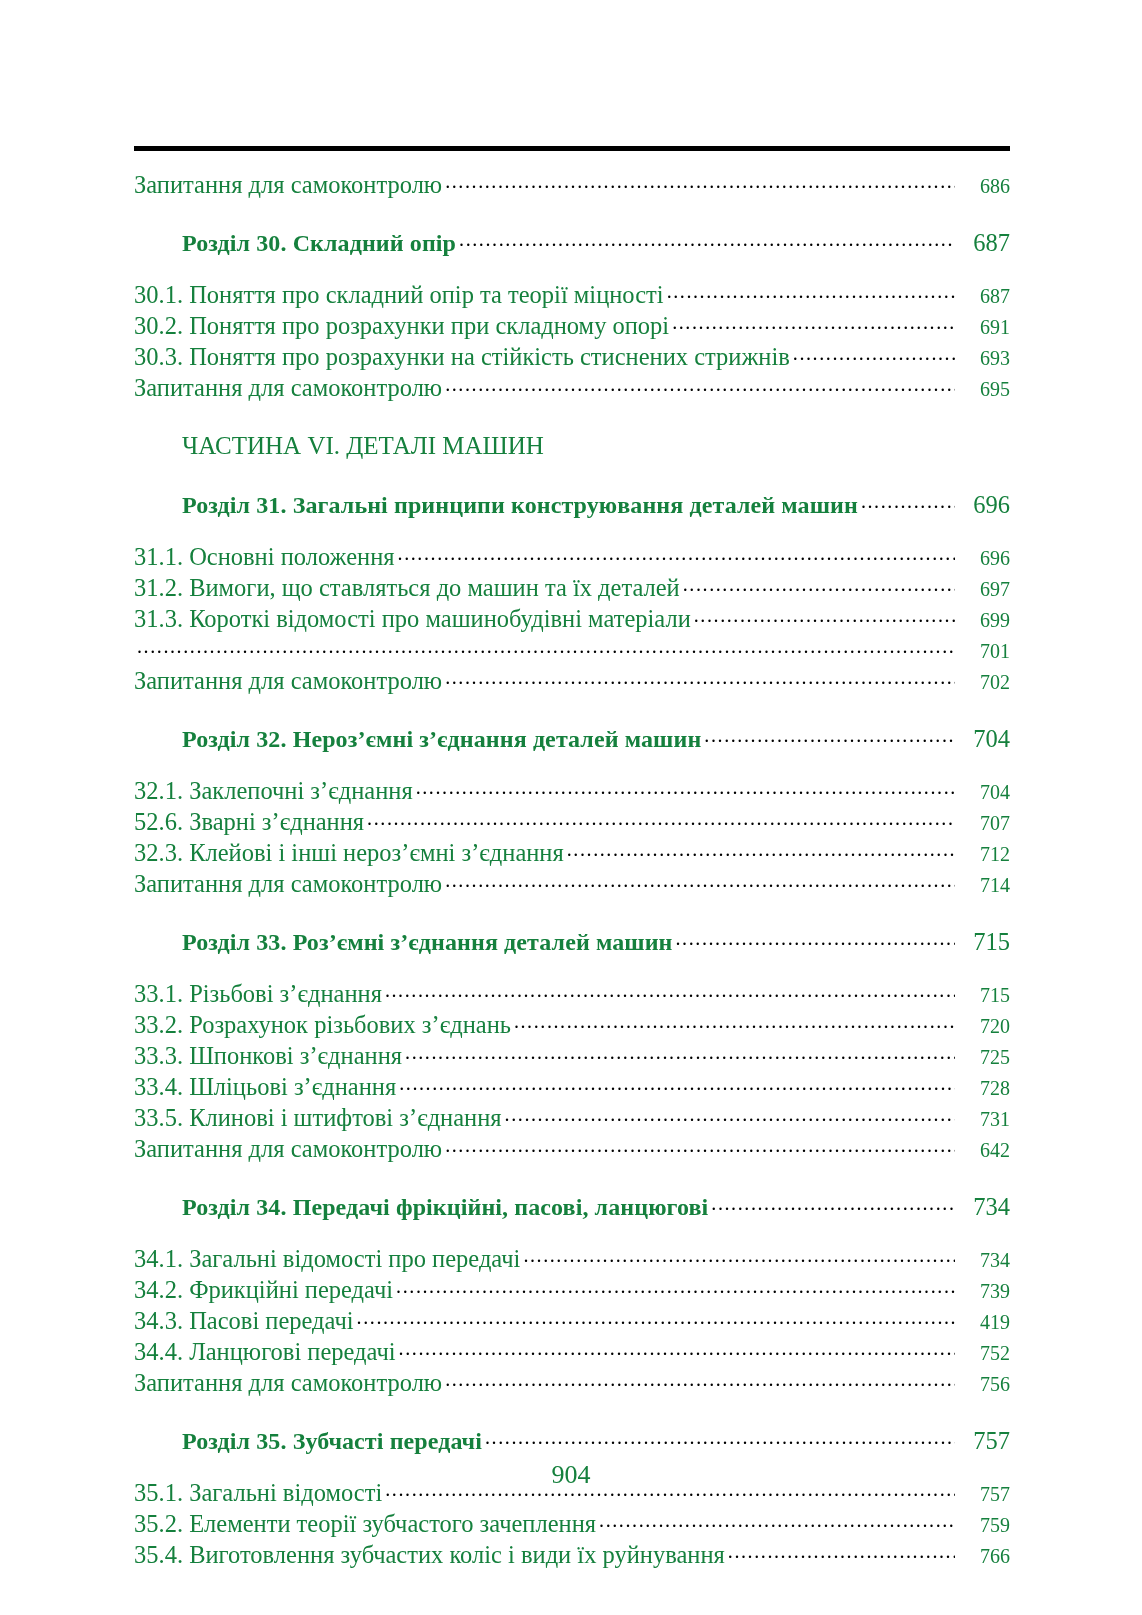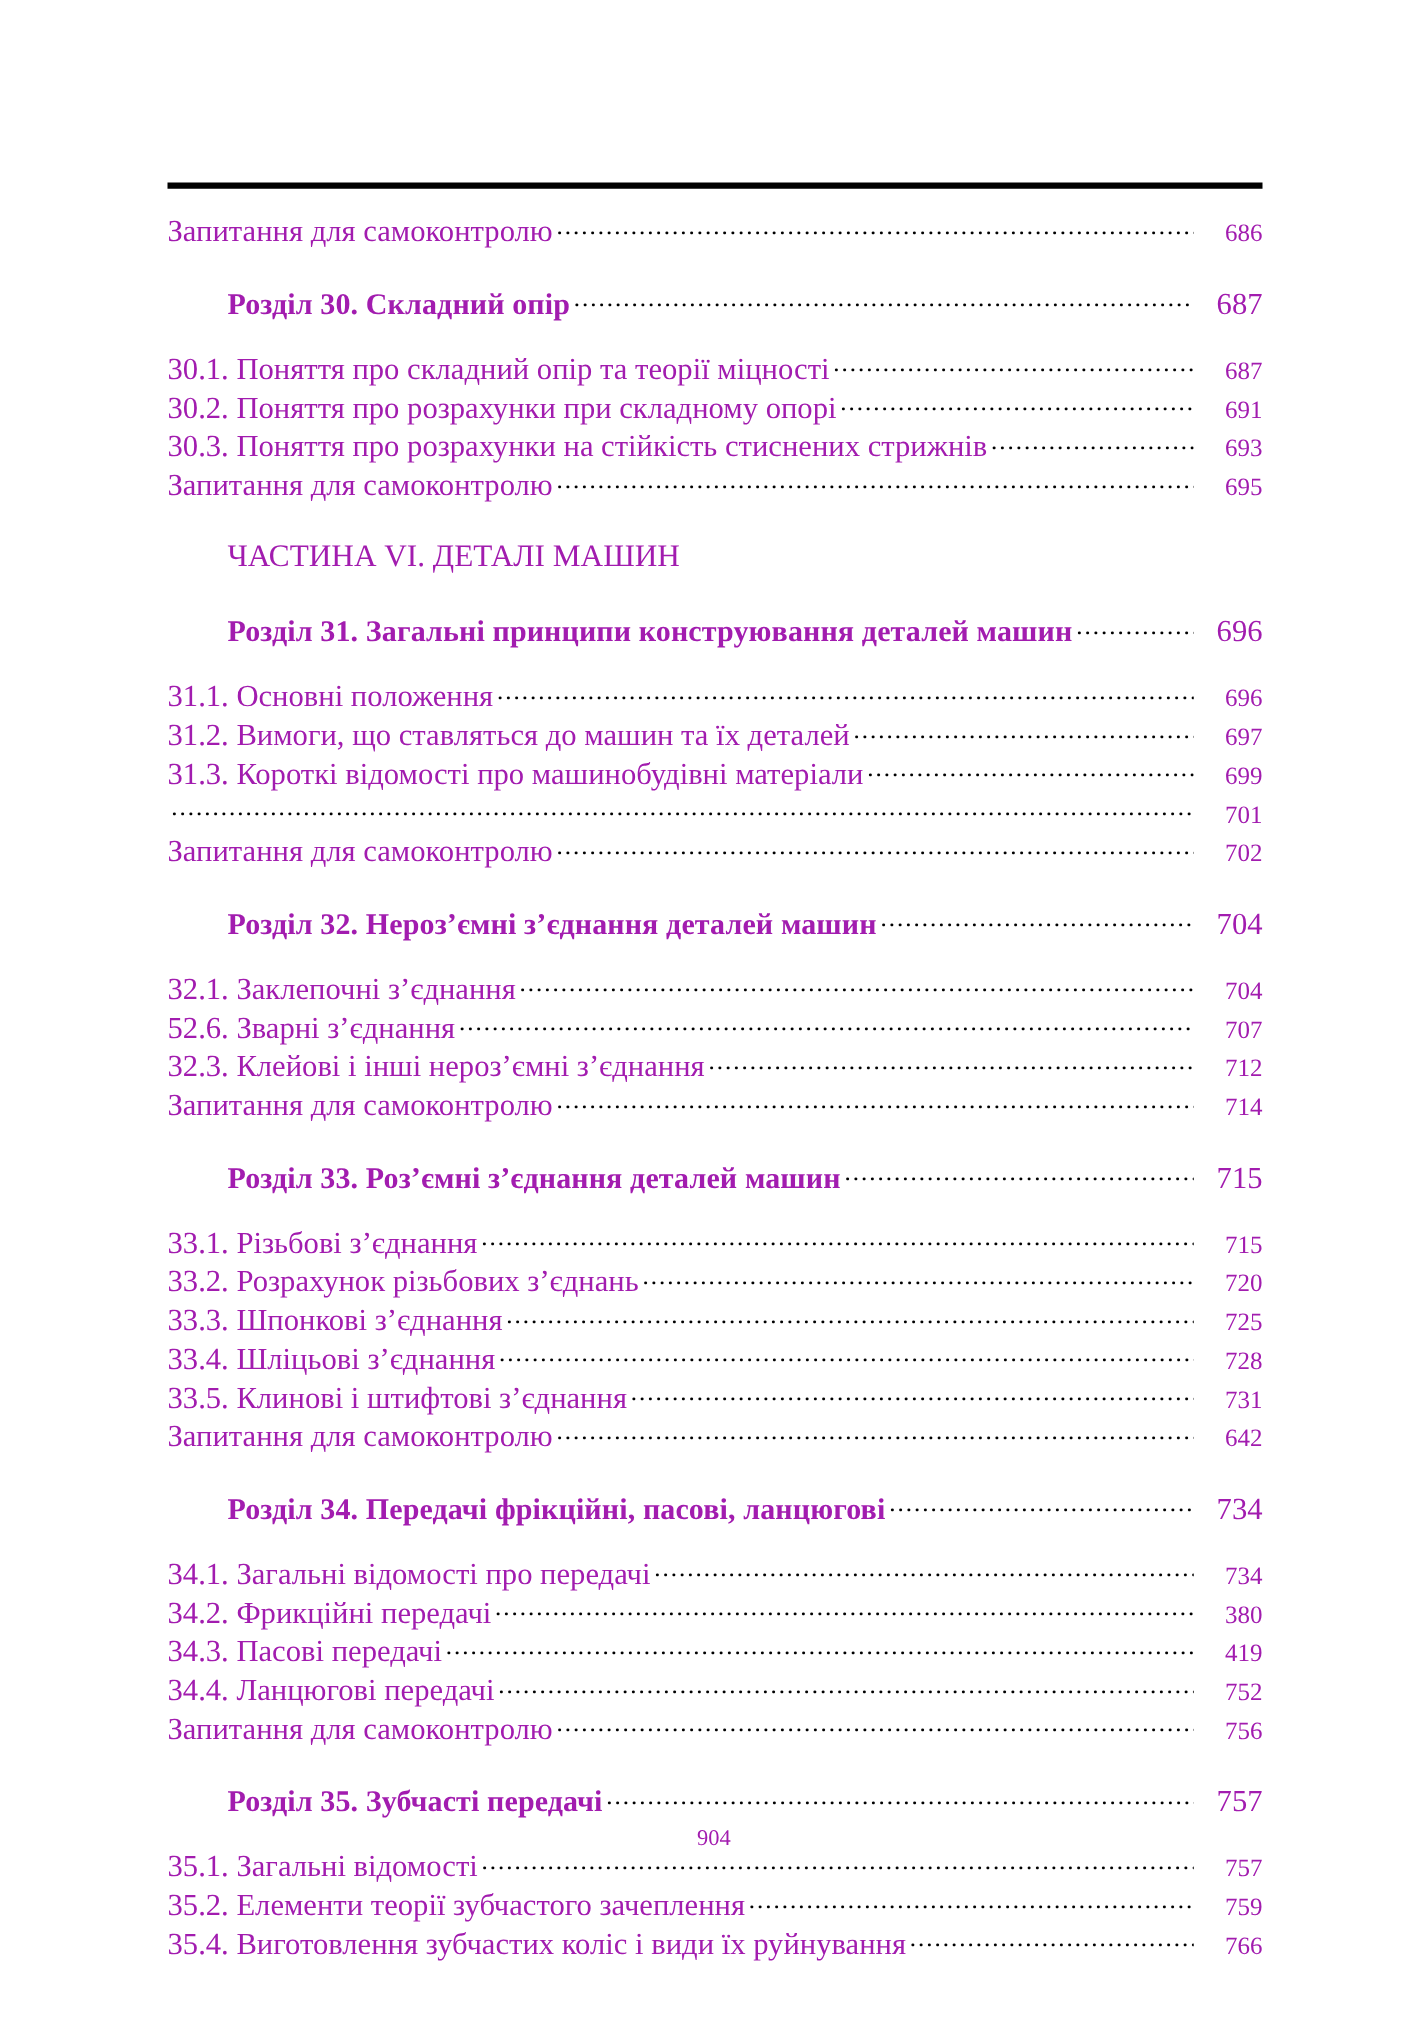--- a/index.html
+++ b/index.html
@@ -10,21 +10,21 @@
   }
 
   .page {
     position: relative;
     width: 1142px;
     height: 1615px;
     margin: 0 auto;
     background: #ffffff;
     overflow: hidden;
     font-family: "Liberation Serif", "DejaVu Serif", serif;
-    color: #a21caf;
+    color: #15803d;
   }
 
   
   .header-rule {
     position: absolute;
     left: 134px;
     top: 146px;
     width: 876px;
     height: 5px;
     background: #000000;
@@ -122,21 +122,21 @@
     white-space: nowrap;
   }
 
   
   .folio {
     position: absolute;
     left: 0;
     right: 0;
     top: 1460px;
     text-align: center;
-    font-size: 18px;
+    font-size: 26px;
     font-family: "Liberation Serif", "DejaVu Serif", serif;
   }
 </style>
 </head>
 <body>
 
 <div class="page">
 
   <div class="header-rule"></div>
 
@@ -267,21 +267,21 @@
         <span class="toc-page">734</span>
       </div>
       <div class="toc-line entry">
         <span class="toc-label">34.1. Загальні відомості про передачі</span>
         <span class="toc-dots"></span>
         <span class="toc-page">734</span>
       </div>
       <div class="toc-line entry">
         <span class="toc-label">34.2. Фрикційні передачі</span>
         <span class="toc-dots"></span>
-        <span class="toc-page">380</span>
+        <span class="toc-page">739</span>
       </div>
       <div class="toc-line entry">
         <span class="toc-label">34.3. Пасові передачі</span>
         <span class="toc-dots"></span>
         <span class="toc-page">419</span>
       </div>
       <div class="toc-line entry">
         <span class="toc-label">34.4. Ланцюгові передачі</span>
         <span class="toc-dots"></span>
         <span class="toc-page">752</span>

